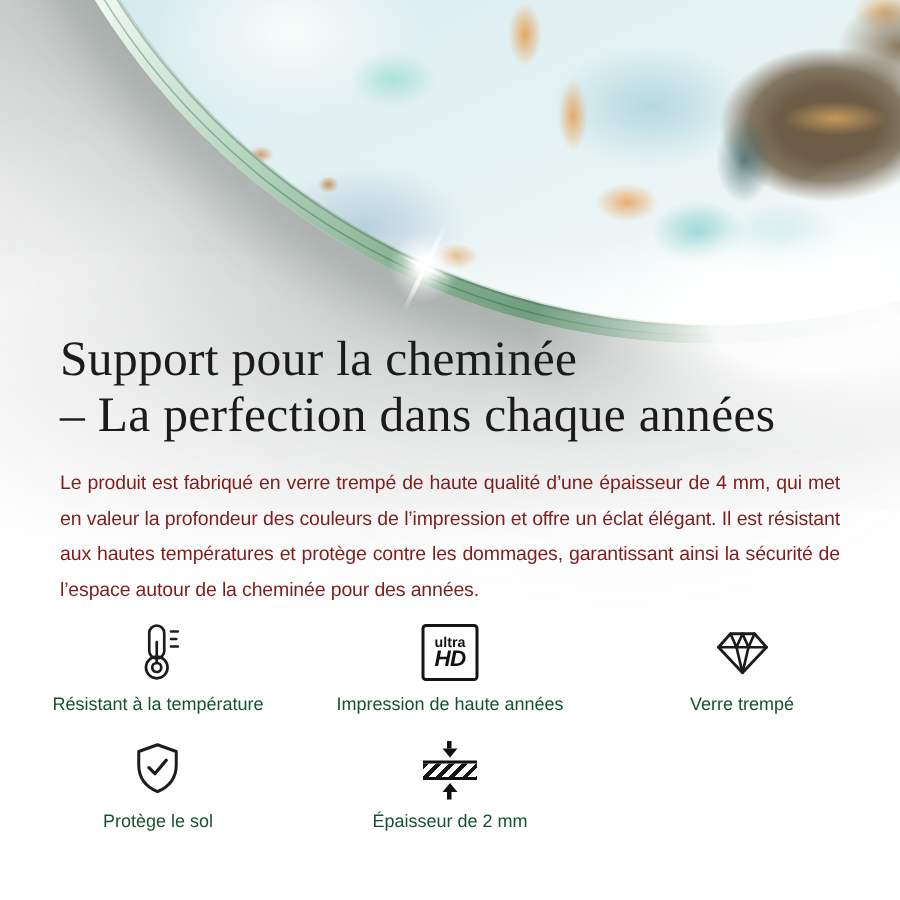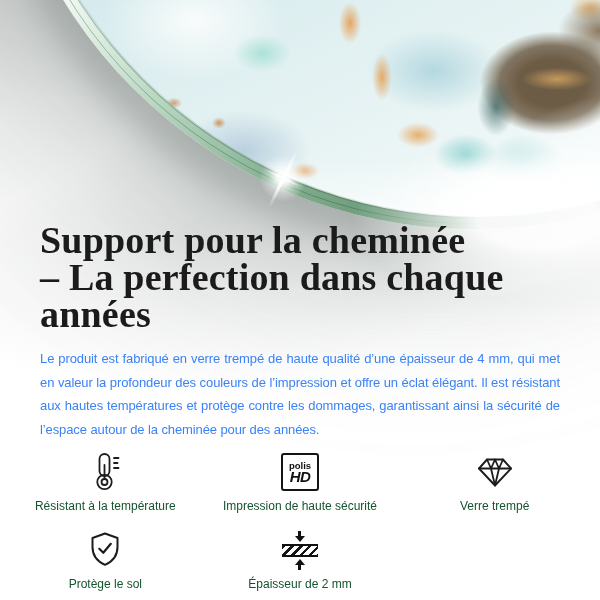--- a/index.html
+++ b/index.html
@@ -60,26 +60,26 @@
   .sparkle{position:absolute;left:283px;top:178px;width:0;height:0;}
   .sparkle .glow{position:absolute;left:-24px;top:-24px;width:48px;height:48px;border-radius:50%;
     background:radial-gradient(circle, rgba(255,255,255,.95) 0 16%, rgba(255,255,255,.35) 45%, rgba(255,255,255,0) 70%);}
   .sparkle .ray-a{position:absolute;left:-1.25px;top:-32px;width:2.5px;height:64px;border-radius:2px;
     background:linear-gradient(to bottom, rgba(255,255,255,0), #fff 42% 58%, rgba(255,255,255,0));transform:rotate(26deg);}
   .sparkle .ray-b{position:absolute;left:-1px;top:-19px;width:2px;height:38px;border-radius:2px;
     background:linear-gradient(to bottom, rgba(255,255,255,0), #fff 40% 60%, rgba(255,255,255,0));transform:rotate(-64deg);}
   
   .content{position:absolute;left:0;right:0;top:222px;z-index:2;}
   h1{
-    margin:0;padding:0 40px;font-family:"Liberation Serif",serif;font-weight:700;
-    font-size:38px;line-height:37px;color:#1b1b1b;letter-spacing:.2px;
+    margin:0;padding:0 40px;font-family:"Liberation Serif",serif;font-weight:400;
+    font-size:33px;line-height:37px;color:#1b1b1b;letter-spacing:.2px;
   }
   h1 span{display:block;}
   .desc{
-    margin:14px 40px 0;font-size:13px;line-height:23.5px;color:#3b82f6;
+    margin:14px 40px 0;font-size:13px;line-height:23.5px;color:#7f1d1d;
     text-align:justify;letter-spacing:-.1px;
   }
   
   .features{
     display:grid;grid-template-columns:repeat(3,1fr);row-gap:16px;
     margin-top:10px;padding:0 8px;
   }
   .feature{display:flex;flex-direction:column;align-items:center;}
   .icon-box{height:42px;display:flex;align-items:center;justify-content:center;}
   .feature .label{margin-top:6px;font-size:12px;color:#14532d;text-align:center;}
@@ -143,25 +143,25 @@
             <line class="icon-stroke" x1="29" y1="12" x2="32.5" y2="12"></line>
             <line class="icon-stroke" x1="29" y1="17" x2="33.5" y2="17"></line>
           </svg>
         </div>
         <div class="label">Résistant à la température</div>
       </div>
 
       <div class="feature">
         <div class="icon-box">
           <div class="uhd">
-            <div class="t1">polis</div>
+            <div class="t1">ultra</div>
             <div class="t2">HD</div>
           </div>
         </div>
-        <div class="label">Impression de haute sécurité</div>
+        <div class="label">Impression de haute années</div>
       </div>
 
       <div class="feature">
         <div class="icon-box">
           <svg width="42" height="40" viewBox="0 0 42 40">
             <path class="icon-stroke" style="stroke-width:1.9" d="M13 7.5 L29 7.5 L37 16.5 L21 33.5 L5 16.5 Z"></path>
             <line class="icon-stroke" x1="5" y1="16.5" x2="37" y2="16.5"></line>
             <path class="icon-stroke" d="M13 7.5 L17 16.5 L21 7.5 L25 16.5 L29 7.5"></path>
             <path class="icon-stroke" d="M17 16.5 L21 33.5 L25 16.5"></path>
           </svg>

